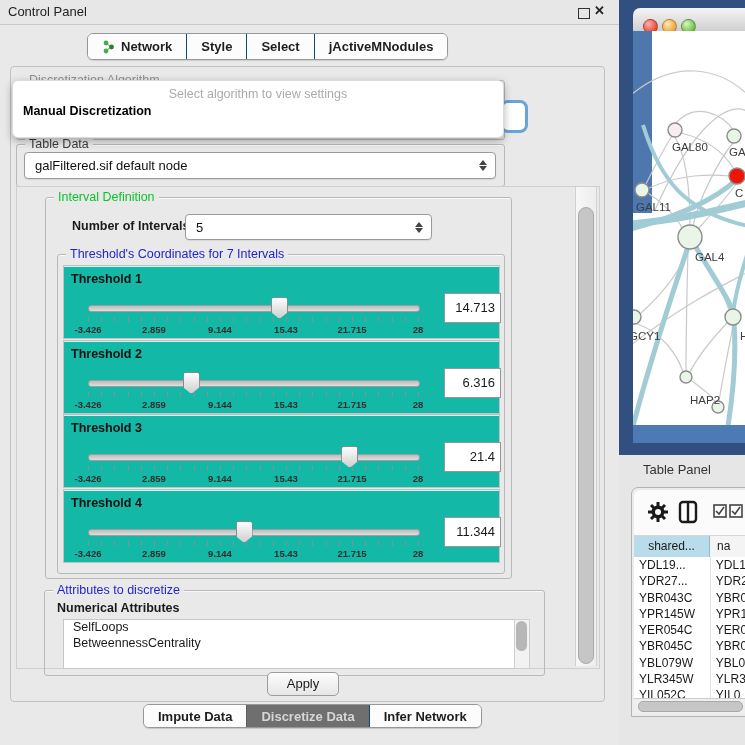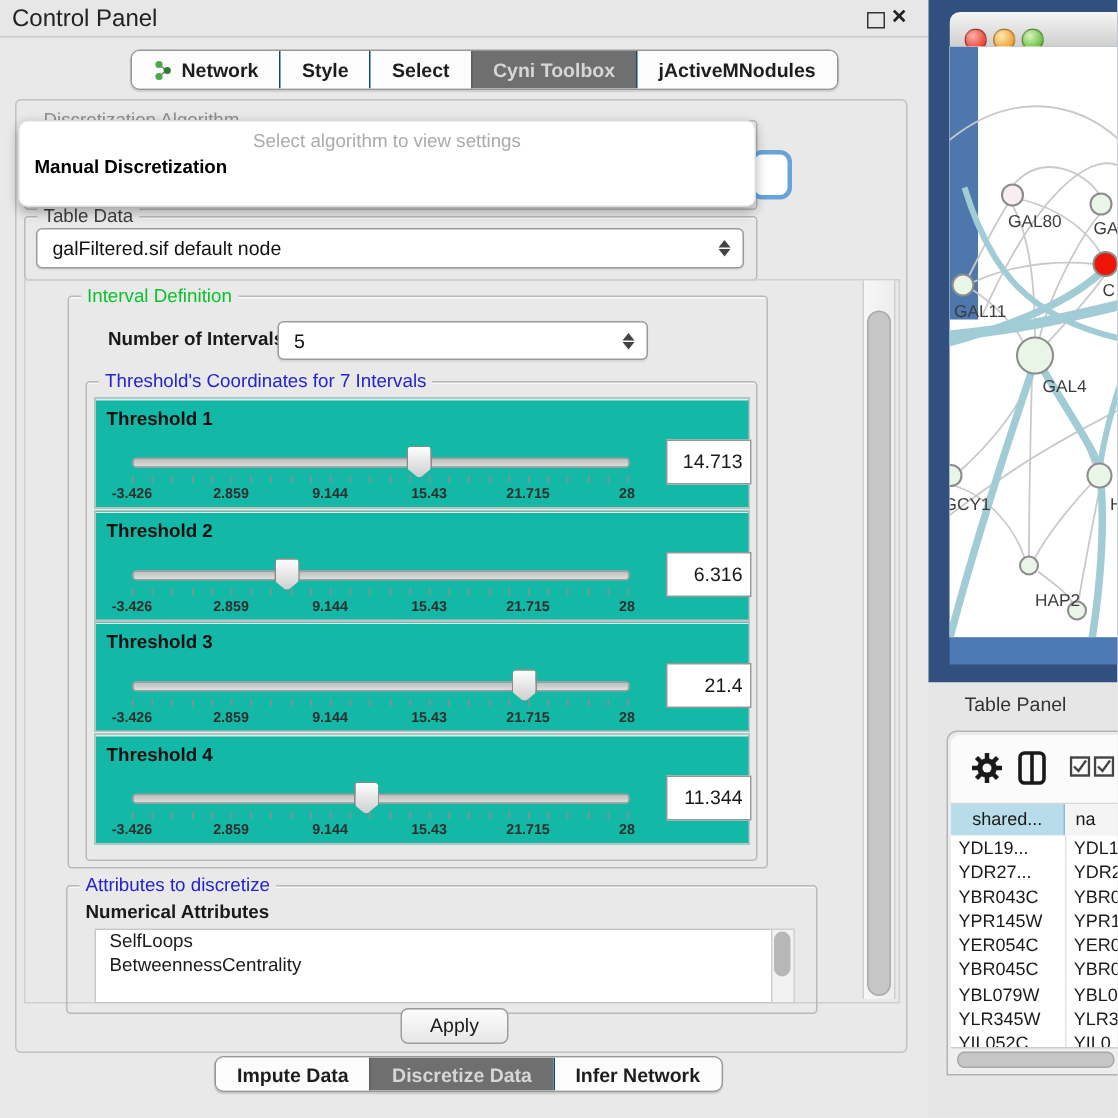--- a/index.html
+++ b/index.html
@@ -2,21 +2,21 @@
 <html><head>
 <meta charset="utf-8">
 <style>
   html,body{margin:0;padding:0}
   body{width:745px;height:745px;position:relative;overflow:hidden;
        background:#e9e9e9;font-family:"Liberation Sans",sans-serif;color:#1a1a1a;}
   .abs{position:absolute}
 
   
   .cp-titlebar{left:0;top:0;width:619px;height:24px;background:#e7e7e7;border-bottom:1px solid #c9c9c9}
-  .cp-title{left:8px;top:4px;font-size:16px;color:#222}
+  .cp-title{left:8px;top:4px;font-size:13px;color:#222}
   .float-icon{left:578px;top:8px;width:10px;height:9px;border:1.5px solid #333;background:transparent}
   .close-icon{left:594px;top:3px;font-size:13px;font-weight:bold;color:#222}
 
   
   .tabbar{left:87px;top:33px;height:25px;display:flex;border:1px solid #979797;border-radius:6px;
           overflow:hidden;background:#fcfcfc;box-shadow:0 1px 1px rgba(0,0,0,.12)}
   .tabseg{display:flex;align-items:center;justify-content:center;font-size:13px;font-weight:600;
           color:#1d1d1d;background:#fcfcfc;padding:0 14px;white-space:nowrap}
   .tabseg.sep{border-left:1px solid #0c4a6e}
   .tabseg.selected{background:#6f6f6f;color:#d6d6d6;border-left:1px solid #5e5e5e}
@@ -120,23 +120,20 @@
         <circle cx="4" cy="11" r="2.4" fill="#4aa94a"></circle>
         <circle cx="9.5" cy="7" r="2.4" fill="#2e7d32"></circle>
     </svg>
     <span>Network</span>
   </div>
   <div class="tabseg sep">
       <span>Style</span>
     </div>
   <div class="tabseg sep">
       <span>Select</span>
-    </div>
-  <div class="tabseg selected">
-      <span>Cyni Toolbox</span>
     </div>
   <div class="tabseg sep">
       <span>jActiveMNodules</span>
     </div>
 </div>
 
 <div class="abs outer-panel"></div>
 
 <div class="abs group" style="left:16px;top:80px;width:487px;height:58px">
   <span class="group-title t-gray">Discretization Algorithm</span>

